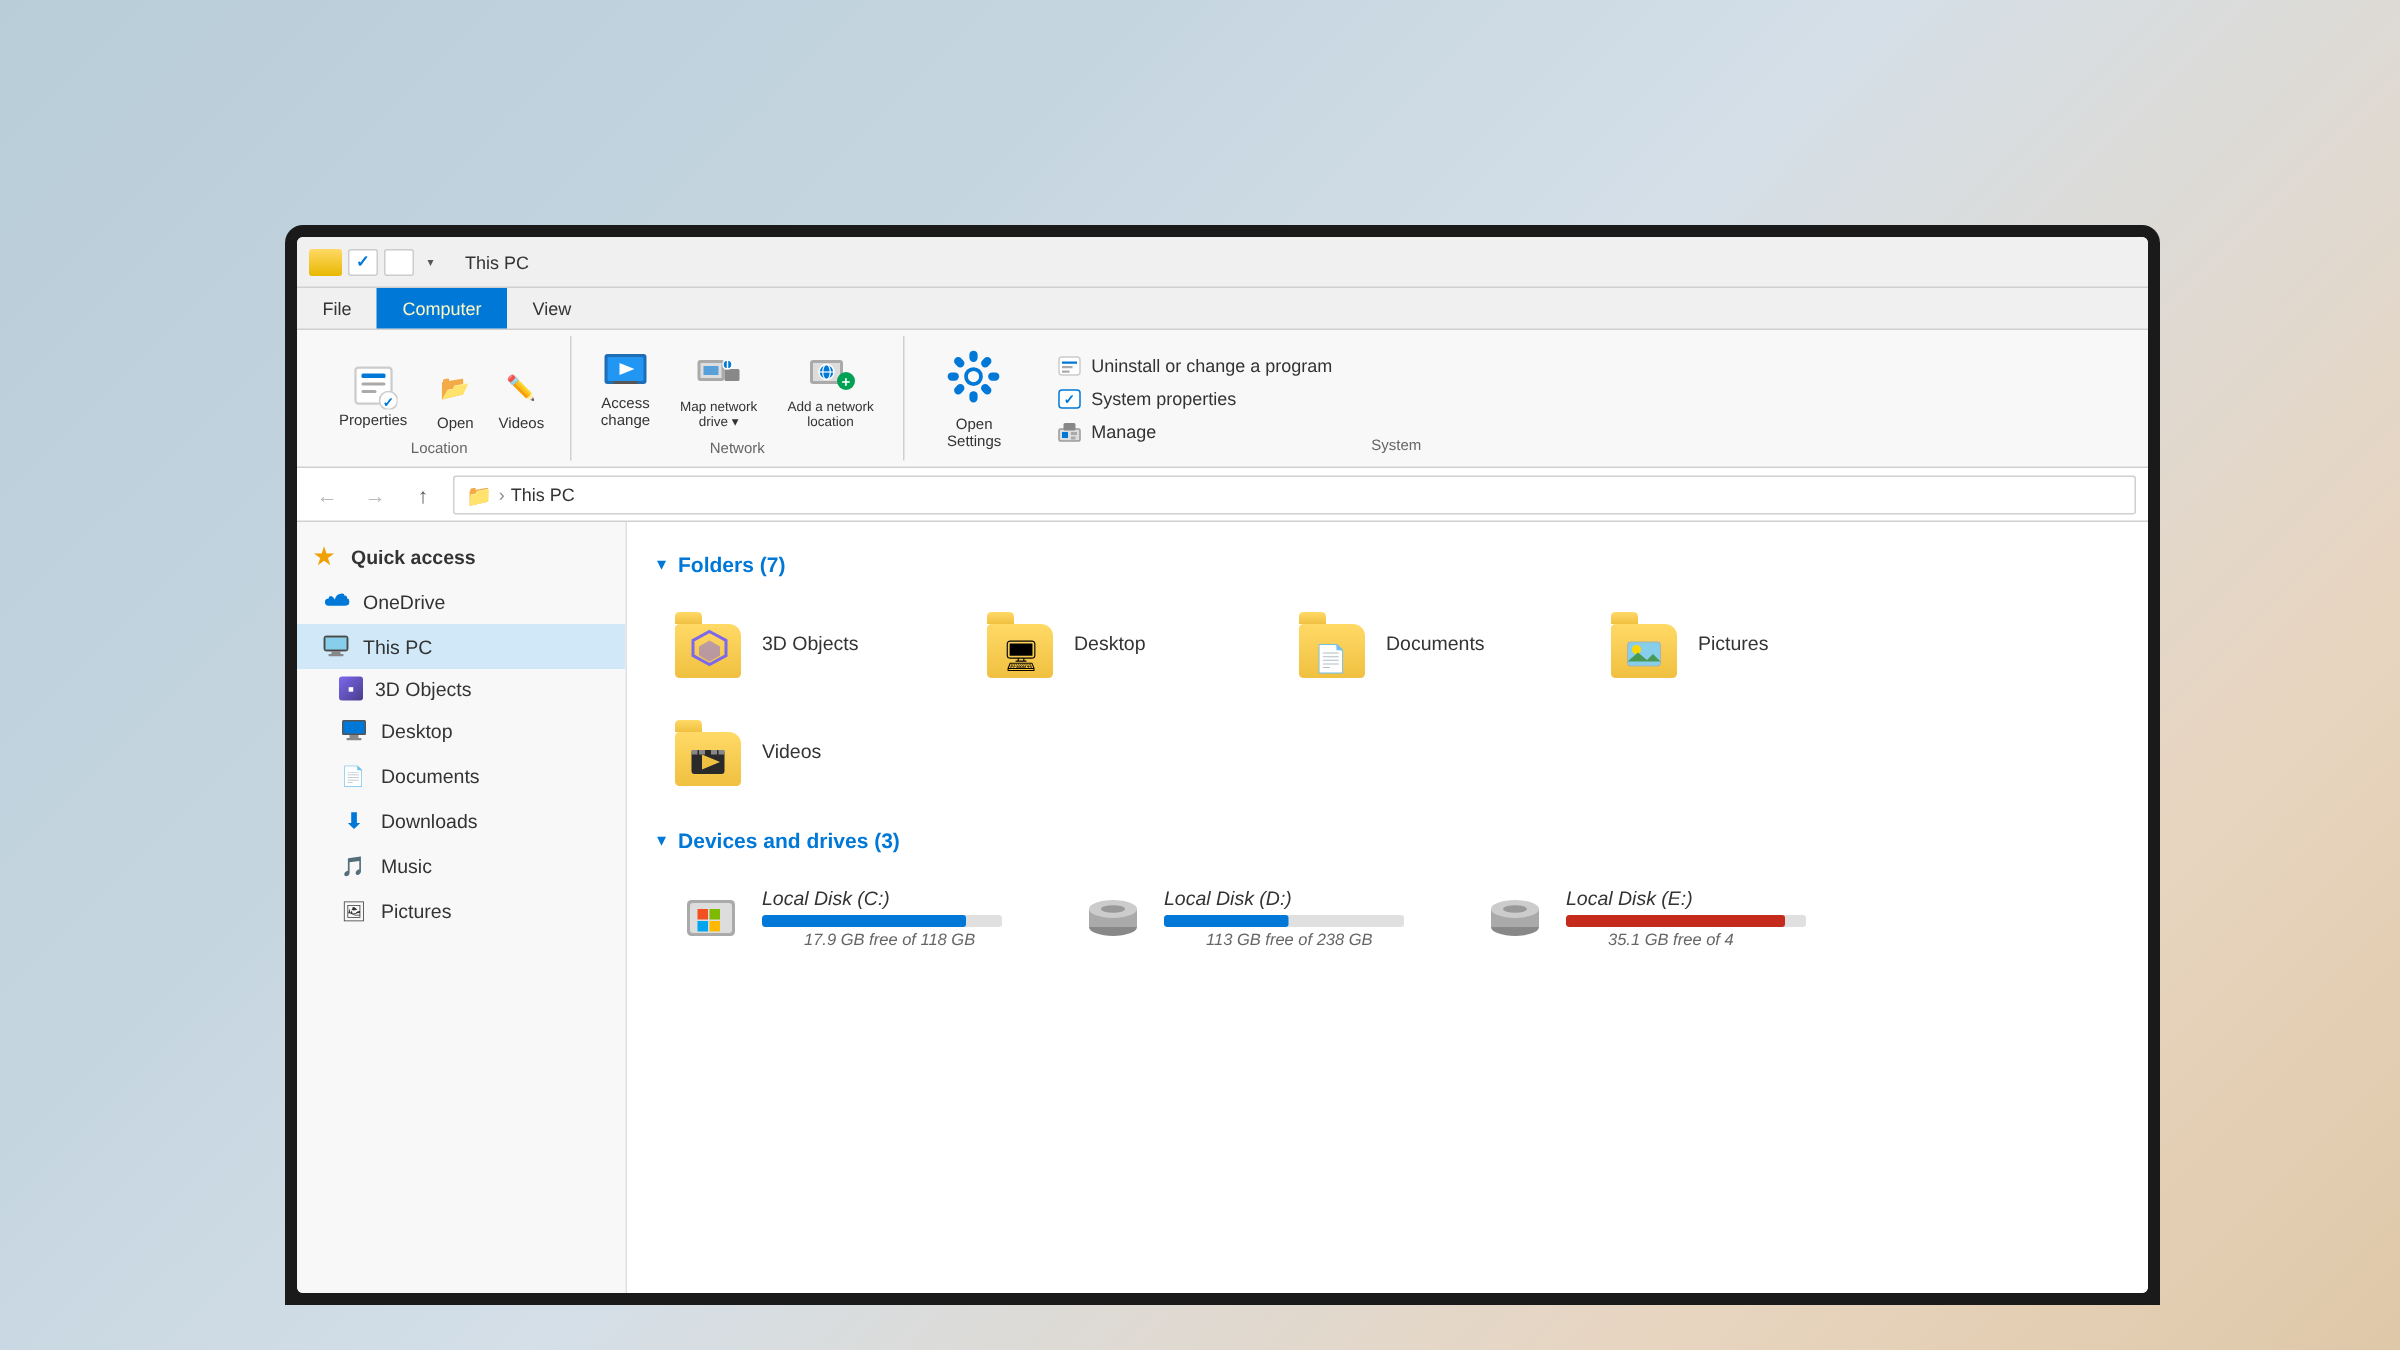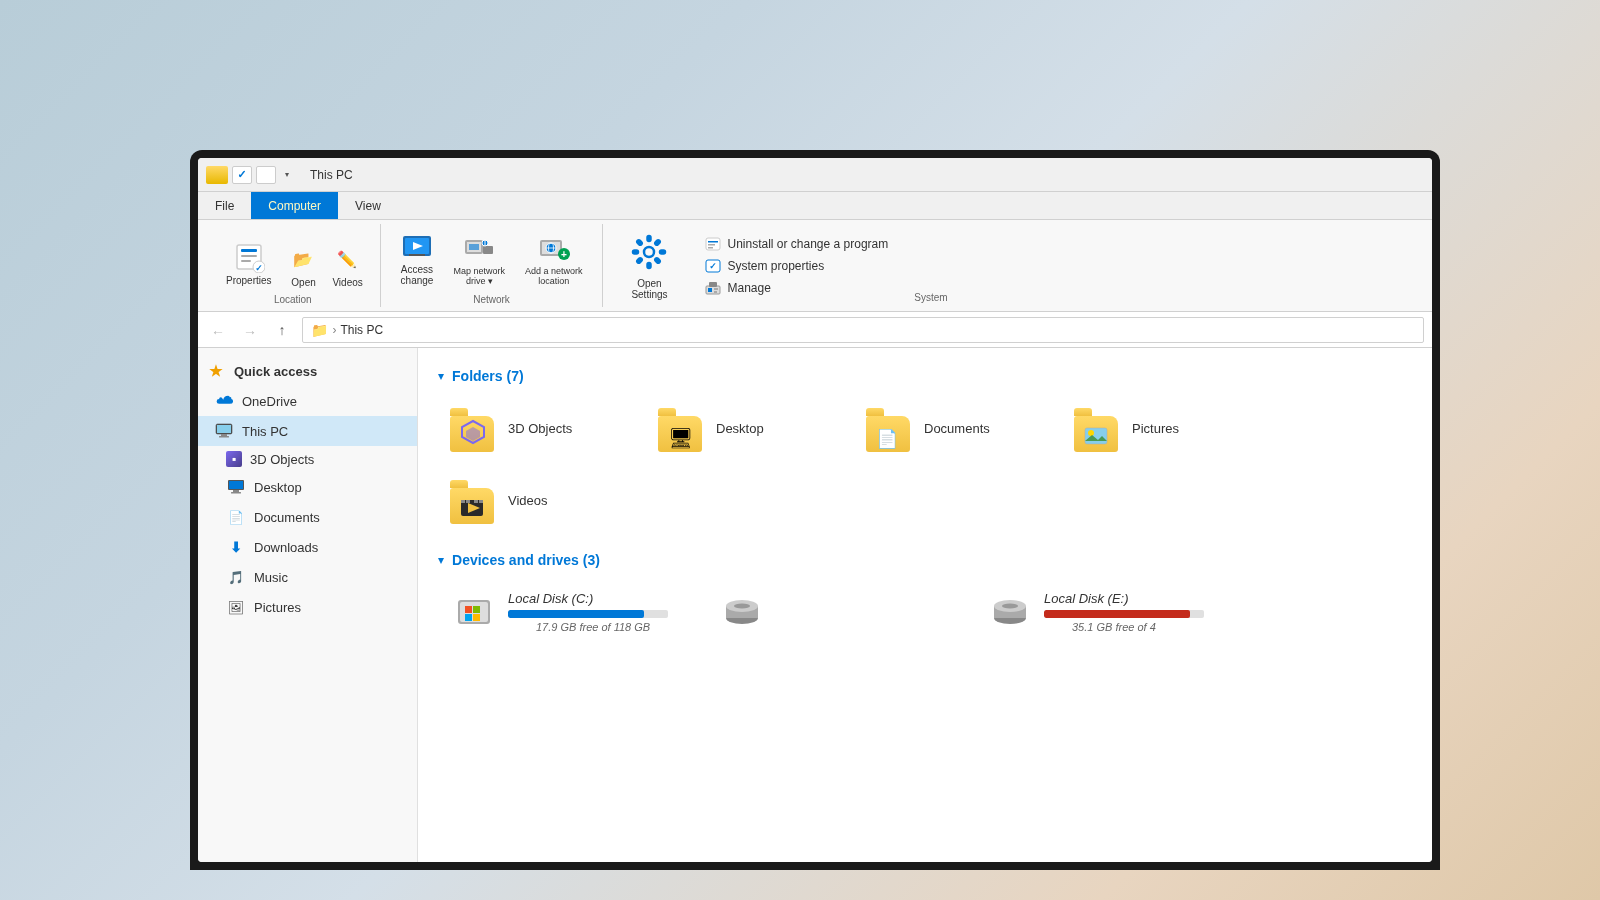--- a/index.html
+++ b/index.html
@@ -736,20 +736,27 @@
 
           <div class="drive-item">
             <div class="drive-icon">
               <svg width="44" height="44" viewBox="0 0 44 44">
                 <ellipse cx="22" cy="28" rx="16" ry="6" fill="#888"></ellipse>
                 <rect x="6" y="16" width="32" height="12" fill="#aaa"></rect>
                 <ellipse cx="22" cy="16" rx="16" ry="6" fill="#ccc"></ellipse>
                 <ellipse cx="22" cy="16" rx="8" ry="2.5" fill="#999"></ellipse>
               </svg>
             </div>
+            <div class="drive-info">
+              <div class="drive-name">Local Disk (D:)</div>
+              <div class="drive-bar-bg">
+                <div class="drive-bar-fill blue" style="width: 52%;"></div>
+              </div>
+              <div class="drive-size">113 GB free of 238 GB</div>
+            </div>
           </div>
 
           <div class="drive-item">
             <div class="drive-icon">
               <svg width="44" height="44" viewBox="0 0 44 44">
                 <ellipse cx="22" cy="28" rx="16" ry="6" fill="#888"></ellipse>
                 <rect x="6" y="16" width="32" height="12" fill="#aaa"></rect>
                 <ellipse cx="22" cy="16" rx="16" ry="6" fill="#ccc"></ellipse>
                 <ellipse cx="22" cy="16" rx="8" ry="2.5" fill="#999"></ellipse>
               </svg>

